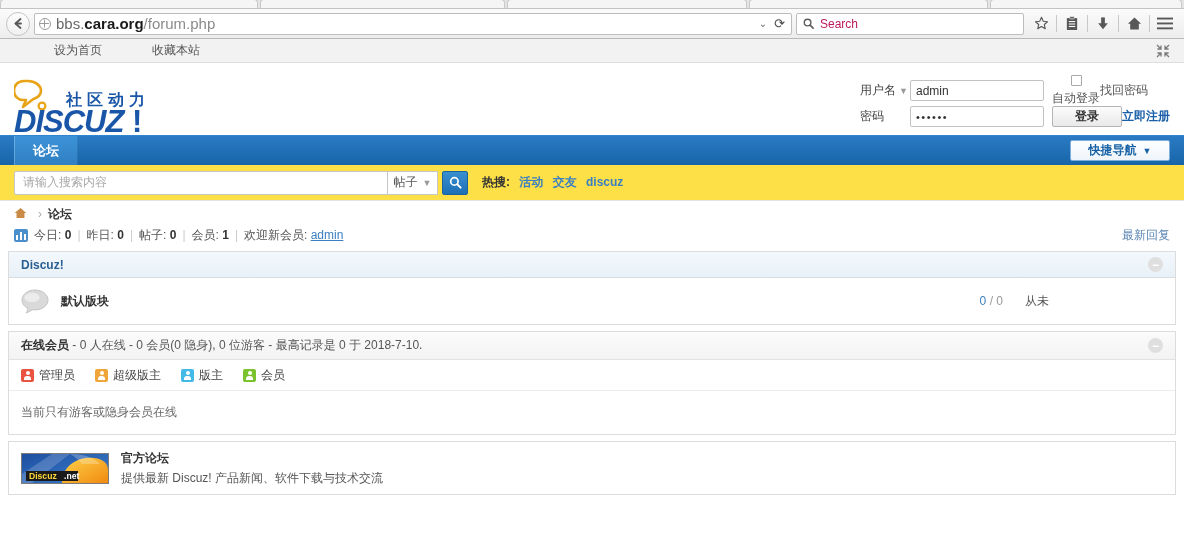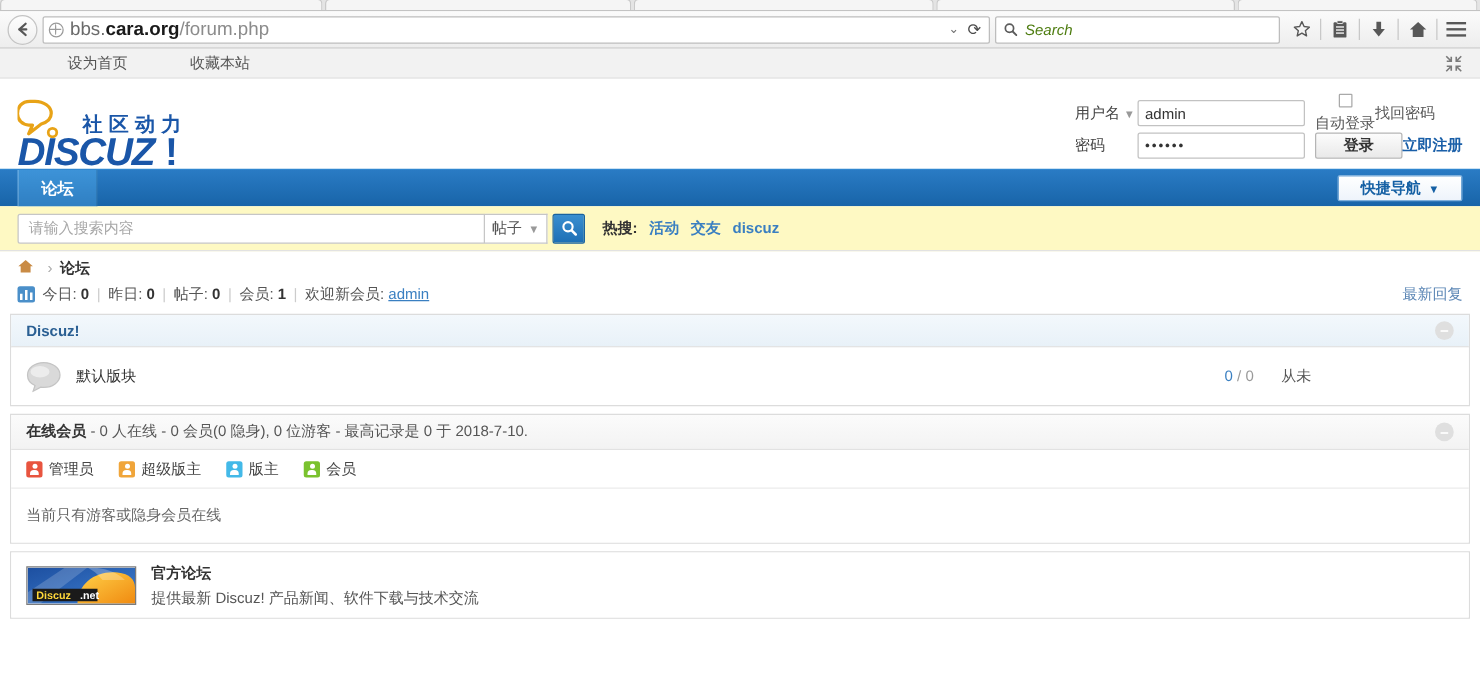--- a/index.html
+++ b/index.html
@@ -86,21 +86,21 @@
   .reload { color: #4a4a4a; font-size: 13px; }
   .searchbar {
     width: 228px; height: 22px;
     border: 1px solid #bdbdbd; background: #fff;
     border-radius: 2px;
     display: flex; align-items: center; gap: 6px;
     padding: 0 6px;
     flex: none;
   }
   .searchbar .mag { font-size: 11px; color: #6b6b6b; }
-  .searchbar .ph { color: #4d7c0f; font-size: 12px; font-style: italic; }
+  .searchbar .ph { color: #be185d; font-size: 12px; }
   .chrome-icons { display:flex; align-items:center; gap:0; flex:none; }
   .cicon {
     width: 26px; height: 24px;
     display:flex; align-items:center; justify-content:center;
     color: #585858; font-size: 14px;
   }
   .chrome-sep { width:1px; height:17px; background:#c8c8c8; margin:0 2px; }
 
   
   #site { width: 1184px; background: #fff; }
@@ -187,21 +187,21 @@
     border: 1px solid #7fb0dc;
     border-radius: 2px;
     display:flex;align-items:center;justify-content:center;gap:6px;
     padding: 0 12px;
     color:#1560a4; font-size:12px; font-weight:bold;
   }
   .quicknav .caret { font-size: 9px; }
 
   .searchrow {
     height: 36px;
-    background: #fef9c3;
+    background: #fde047;
     border-bottom: 1px solid #e2e2e2;
     display:flex; align-items:center;
     padding: 0 14px;
   }
   .sbox {
     width: 374px; height: 24px;
     border: 1px solid #c6c6c6;
     background: #fff;
     border-radius: 2px 0 0 2px;
     display:flex; align-items:center;
@@ -277,21 +277,21 @@
   .forum-row {
     height: 46px;
     display:flex; align-items:center;
     padding: 0 12px;
     background: #fff;
   }
   .bubble-ico {
     width: 28px; height: 25px;
     margin-right: 12px; flex:none;
   }
-  .forum-name { font-size:12px; font-weight:normal; color:#333; }
+  .forum-name { font-size:12px; font-weight:bold; color:#333; }
   .forum-row .spacer { flex:1; }
   .counts { font-size:12px; color:#999; width: 70px; text-align:right; }
   .counts .a { color:#3a7fc1; }
   .lastpost { font-size:12px; color:#555; width: 160px; padding-left: 22px; }
 
   .online-hd {
     height: 28px;
     background: linear-gradient(#fbfbfb,#f3f3f3);
     border-bottom: 1px solid #e2e2e2;
     display:flex;align-items:center;

